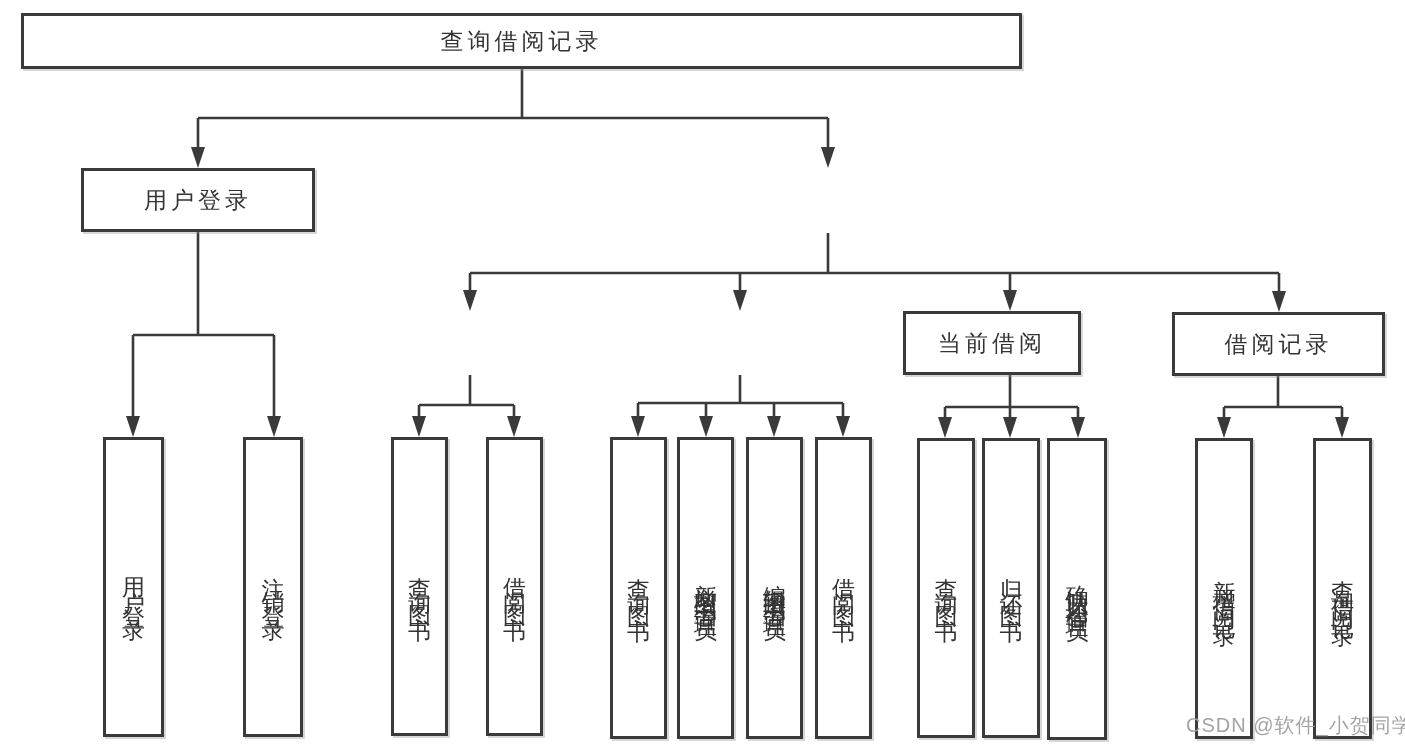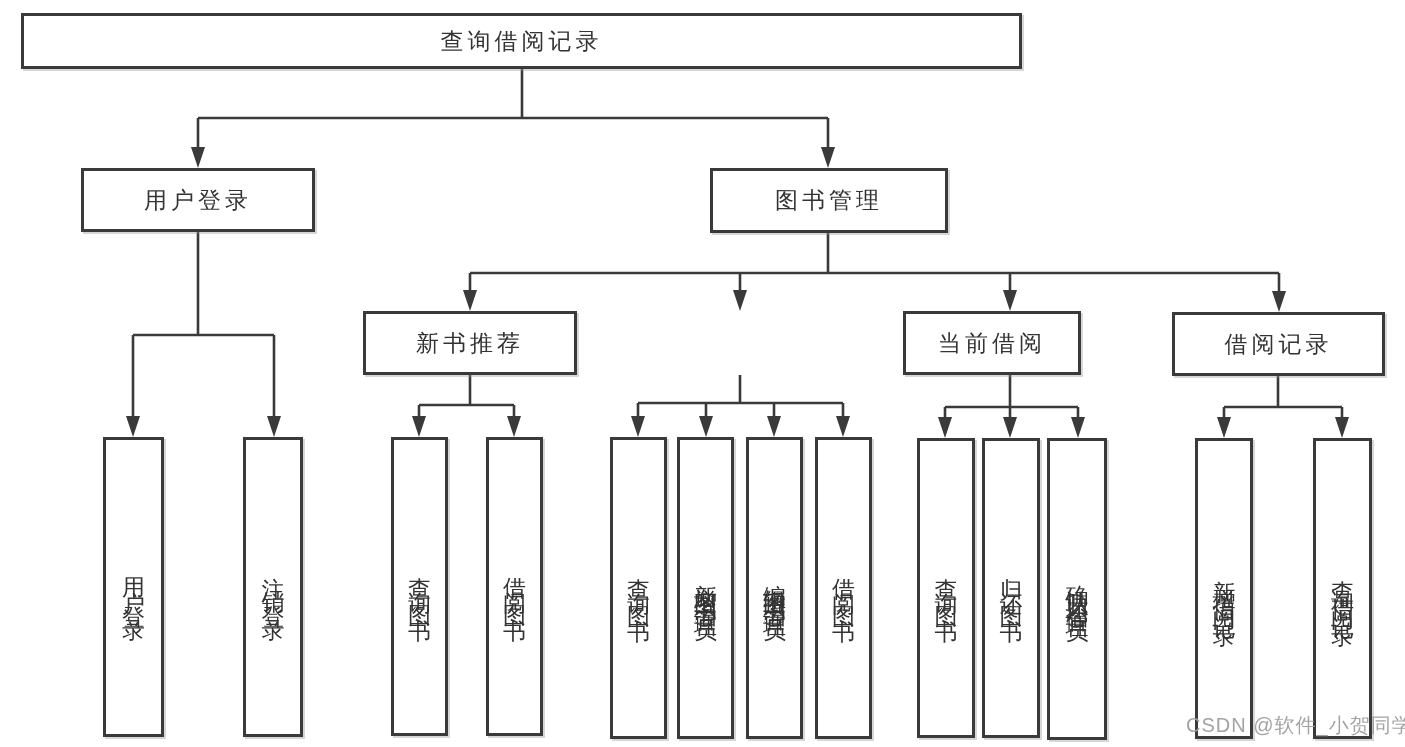--- a/index.html
+++ b/index.html
@@ -72,27 +72,21 @@
     </g>
   </svg>
 
   <div class="box" style="left:21px;top:13px;width:1001px;height:56px">
     <span class="hlabel">查询借阅记录</span>
   </div>
 
   <div class="box" style="left:81px;top:168px;width:234px;height:64px">
     <span class="hlabel">用户登录</span>
   </div>
-  <div class="box" style="left:710px;top:168px;width:238px;height:65px">
-    <span class="hlabel">图书管理</span>
-  </div>
 
-  <div class="box" style="left:363px;top:311px;width:214px;height:64px">
-    <span class="hlabel">新书推荐</span>
-  </div>
   <div class="box" style="left:903px;top:311px;width:178px;height:64px">
     <span class="hlabel">当前借阅</span>
   </div>
   <div class="box" style="left:1172px;top:312px;width:213px;height:64px">
     <span class="hlabel">借阅记录</span>
   </div>
 
   <div class="box vbox" style="left:103px;top:437px;width:61px;height:300px">
     <span class="vlabel">用户登录</span>
   </div>

